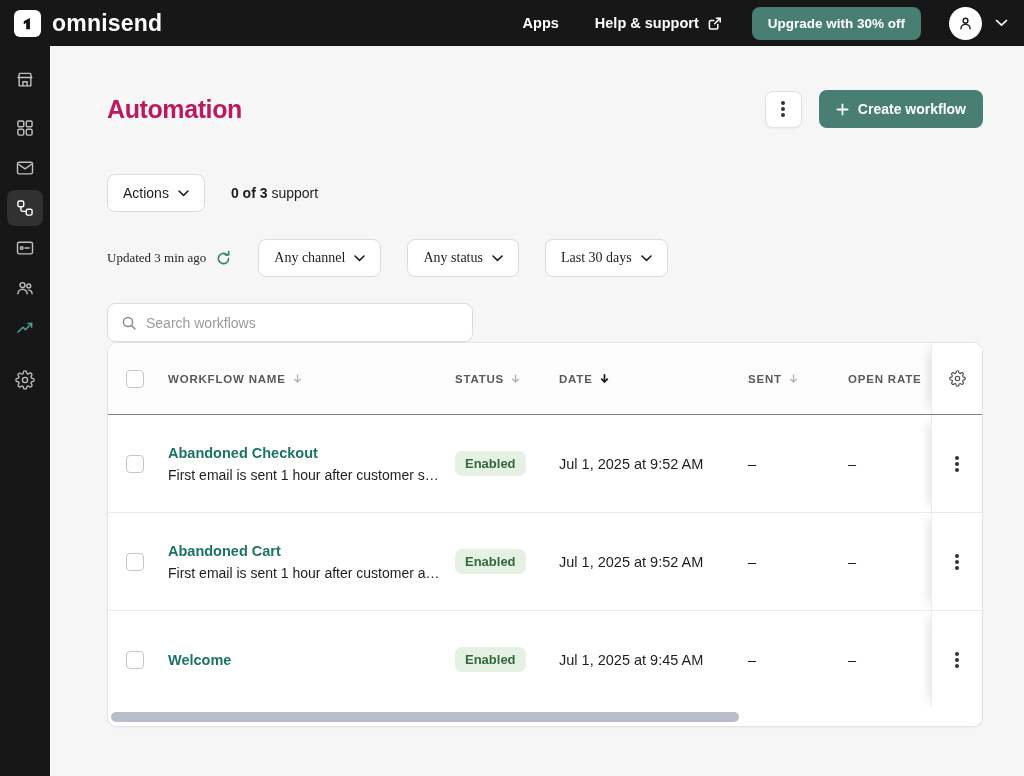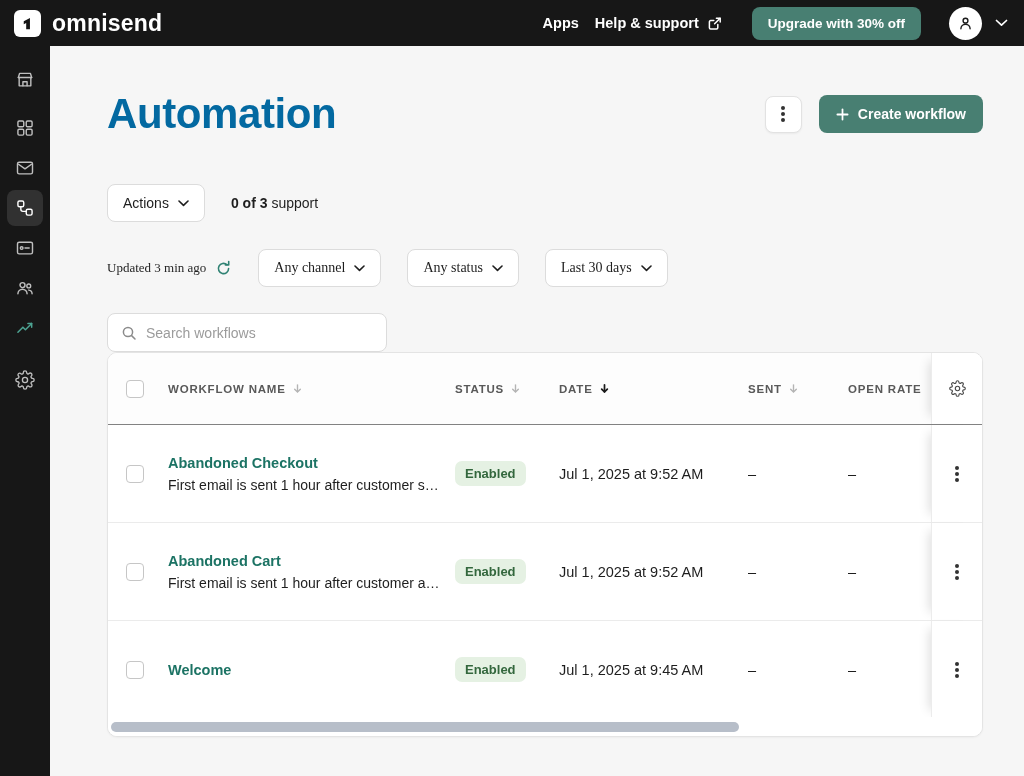--- a/index.html
+++ b/index.html
@@ -18,21 +18,21 @@
     position:absolute; top:0; left:0; width:1024px; height:46px;
     background:#171717; display:flex; align-items:center;
     padding:0 16px 0 14px; z-index:20;
   }
   .logo-mark {
     width:27px; height:27px; background:#ffffff; border-radius:6px;
     display:flex; align-items:center; justify-content:center;
   }
   .brand { color:#fff; font-size:23px; font-weight:700; letter-spacing:.2px; margin-left:11px; }
   .topbar-spacer { flex:1; }
-  .topnav { display:flex; align-items:center; gap:16px; }
+  .topnav { display:flex; align-items:center; gap:36px; }
   .topnav-item { color:#fff; font-size:14.5px; font-weight:700; display:flex; align-items:center; gap:8px; cursor:pointer; }
   .upgrade-btn {
     margin-left:30px; background:#487f72; color:#fff; font-family:inherit;
     font-size:13.5px; font-weight:700; height:33px; padding:0 16px;
     border-radius:8px; border:none; display:flex; align-items:center; cursor:pointer;
   }
   .avatar-wrap { margin-left:28px; display:flex; align-items:center; gap:13px; cursor:pointer; }
   .avatar { width:33px; height:33px; border-radius:50%; background:#fff; display:flex; align-items:center; justify-content:center; }
 
   
@@ -50,21 +50,21 @@
   .side-item.active { background:#313131; color:#ffffff; }
   .side-item.reports { color:#4da392; }
   .side-item.settings { margin-top:12px; }
 
   
   .content {
     position:absolute; top:46px; left:50px; width:974px; height:730px;
     padding:0 41px 0 57px; overflow:hidden;
   }
   .header-row { display:flex; justify-content:space-between; align-items:center; margin-top:44px; }
-  .page-title { font-size:42px; font-weight:800; color:#0369a1; letter-spacing:-.4px; }
+  .page-title { font-size:25px; font-weight:800; color:#be185d; letter-spacing:-.4px; }
   .header-actions { display:flex; align-items:center; gap:17px; }
   .icon-btn {
     width:37px; height:37px; background:#fff; border:1px solid #e2e2e2; border-radius:8px;
     display:flex; align-items:center; justify-content:center; cursor:pointer;
     box-shadow:0 1px 2px rgba(0,0,0,.05);
   }
   .create-btn {
     height:38px; background:#487f72; color:#fff; border:none; border-radius:8px;
     font-family:inherit; font-size:14px; font-weight:700; padding:0 17px;
     display:flex; align-items:center; gap:9px; cursor:pointer;
@@ -78,21 +78,21 @@
   }
   .btn-outline.actions { font-weight:400; }
   .selected-text { font-size:14px; color:#1e1e1e; }
   .selected-text b { font-weight:700; }
 
   .filters-row { margin-top:27px; display:flex; align-items:center; gap:26px;font-family:Liberation Serif, serif; }
   .updated { display:flex; align-items:center; gap:9px; font-size:13px; color:#1f1f1f; }
   .refresh { cursor:pointer; display:flex; }
 
   .search-box {
-    margin-top:26px; width:280px; height:39px; background:#fff;
+    margin-top:26px; width:366px; height:39px; background:#fff;
     border:1px solid #dcdcdc; border-radius:8px;
     display:flex; align-items:center; gap:9px; padding:0 13px;
   }
   .search-box input {
     border:none; outline:none; flex:1; font-family:inherit; font-size:14px; color:#1f1f1f; background:transparent;
   }
   .search-box input::placeholder { color:#9b9b9b; }
 
   
   .card {

